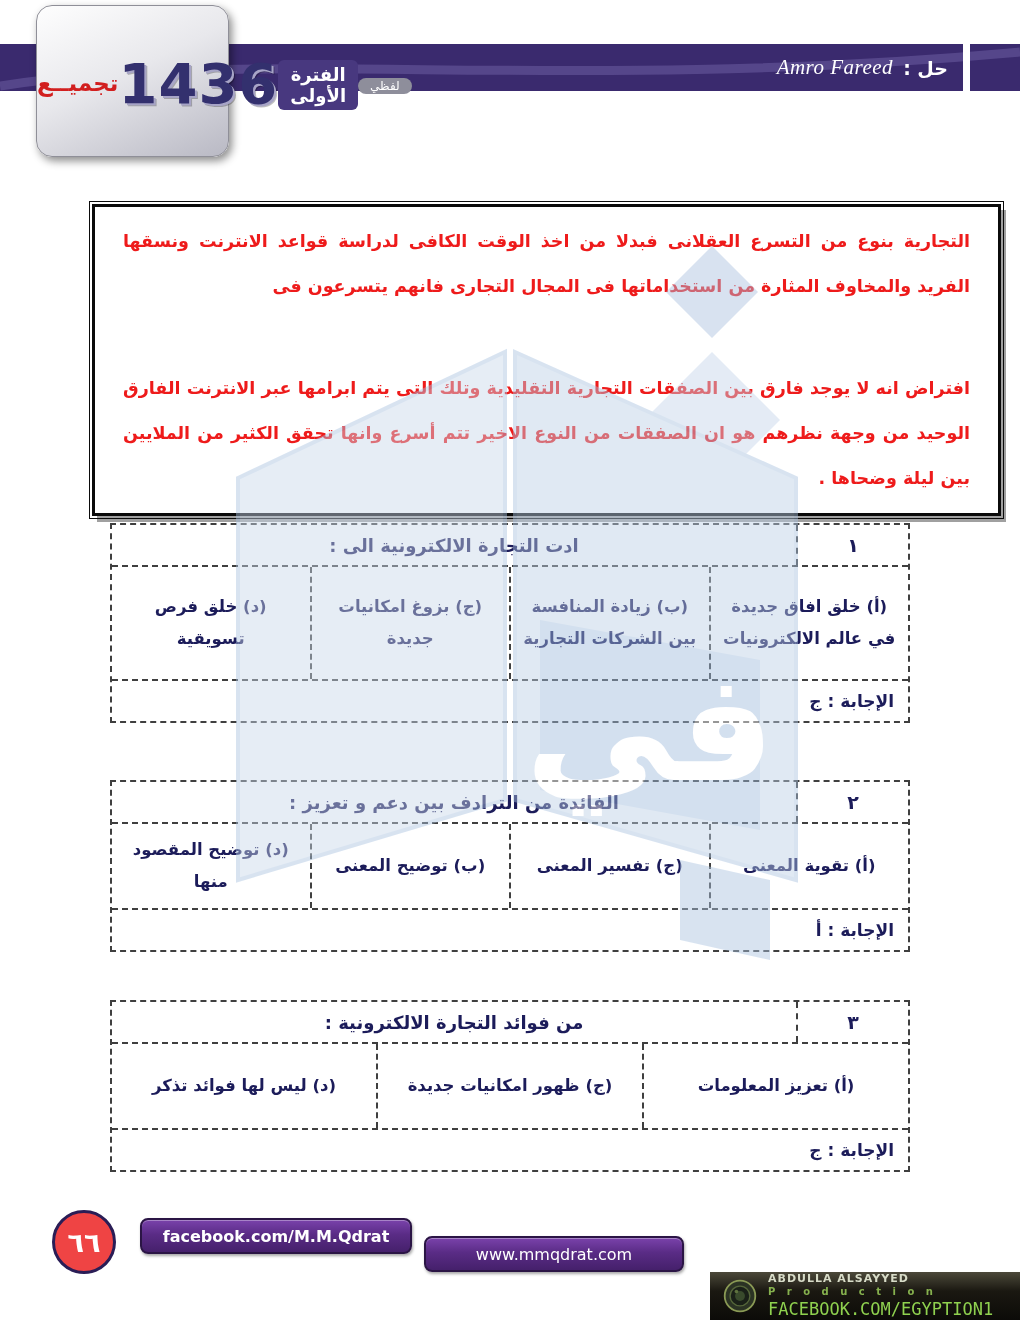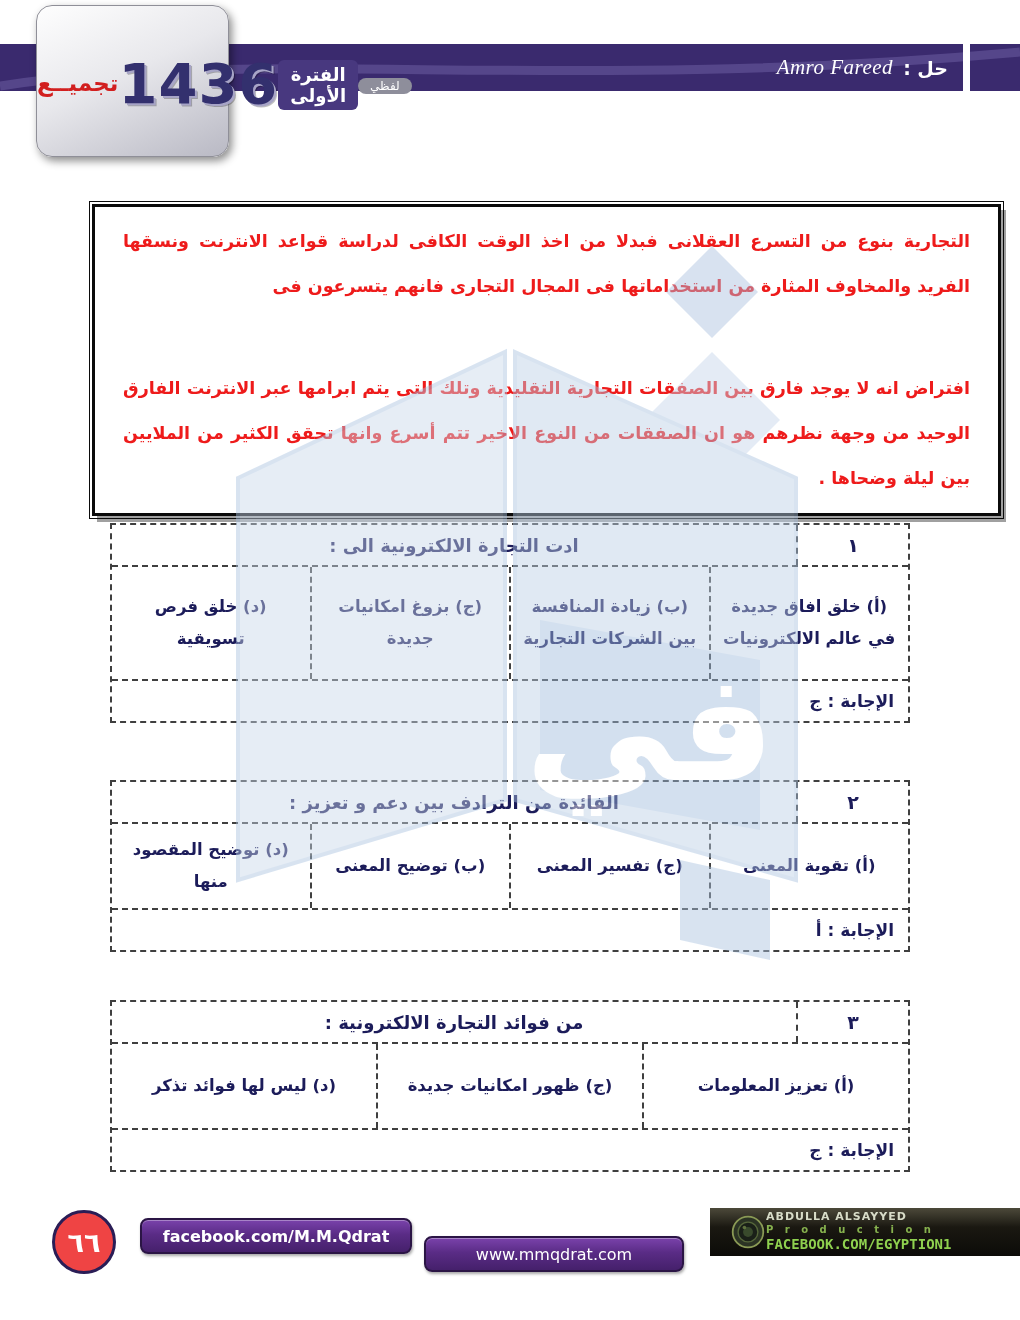--- a/index.html
+++ b/index.html
@@ -104,28 +104,28 @@
     color: #ffffff; font-size: 16px; font-weight: bold;
     display: flex; align-items: center; justify-content: center;
     box-shadow: inset 0 1px 0 rgba(255,255,255,0.35), 1px 2px 3px rgba(0,0,0,0.35);
     cursor: pointer;
   }
   .btn-fb  { left: 140px; width: 272px; }
   .btn-web { left: 424px; width: 260px; font-weight: normal; margin-top: 18px; }
 
   
   .production {
-    position: absolute; top: 1208px; left: 710px; width: 310px; height: 48px;
+    position: absolute; top: 1272px; left: 710px; width: 310px; height: 48px;
     background: linear-gradient(#4c493a 0%, #1a1811 40%, #0c0b08 100%);
-    display: flex; align-items: center; padding-left: 20px;
+    display: flex; align-items: center; gap: 10px; padding-left: 12px;
   }
   .prod-text { display: flex; flex-direction: column; line-height: 1.25; }
   .prod-name { color: #d8dcc8; font-size: 11px; font-weight: bold; letter-spacing: 1px; }
   .prod-role { color: #86b14e; font-size: 10px; letter-spacing: 4px; font-weight: bold; }
-  .prod-link { color: #8fd14f; font-size: 14px; font-weight: bold; font-family: "DejaVu Sans Mono", monospace; }
+  .prod-link { color: #8fd14f; font-size: 17px; font-weight: normal; font-family: "DejaVu Sans Mono", monospace; }
 
   
   .watermark {
     position: absolute; top: 0; left: 0; z-index: 5;
     pointer-events: none; opacity: 0.45;
   }
 </style>
 </head>
 <body>
 

